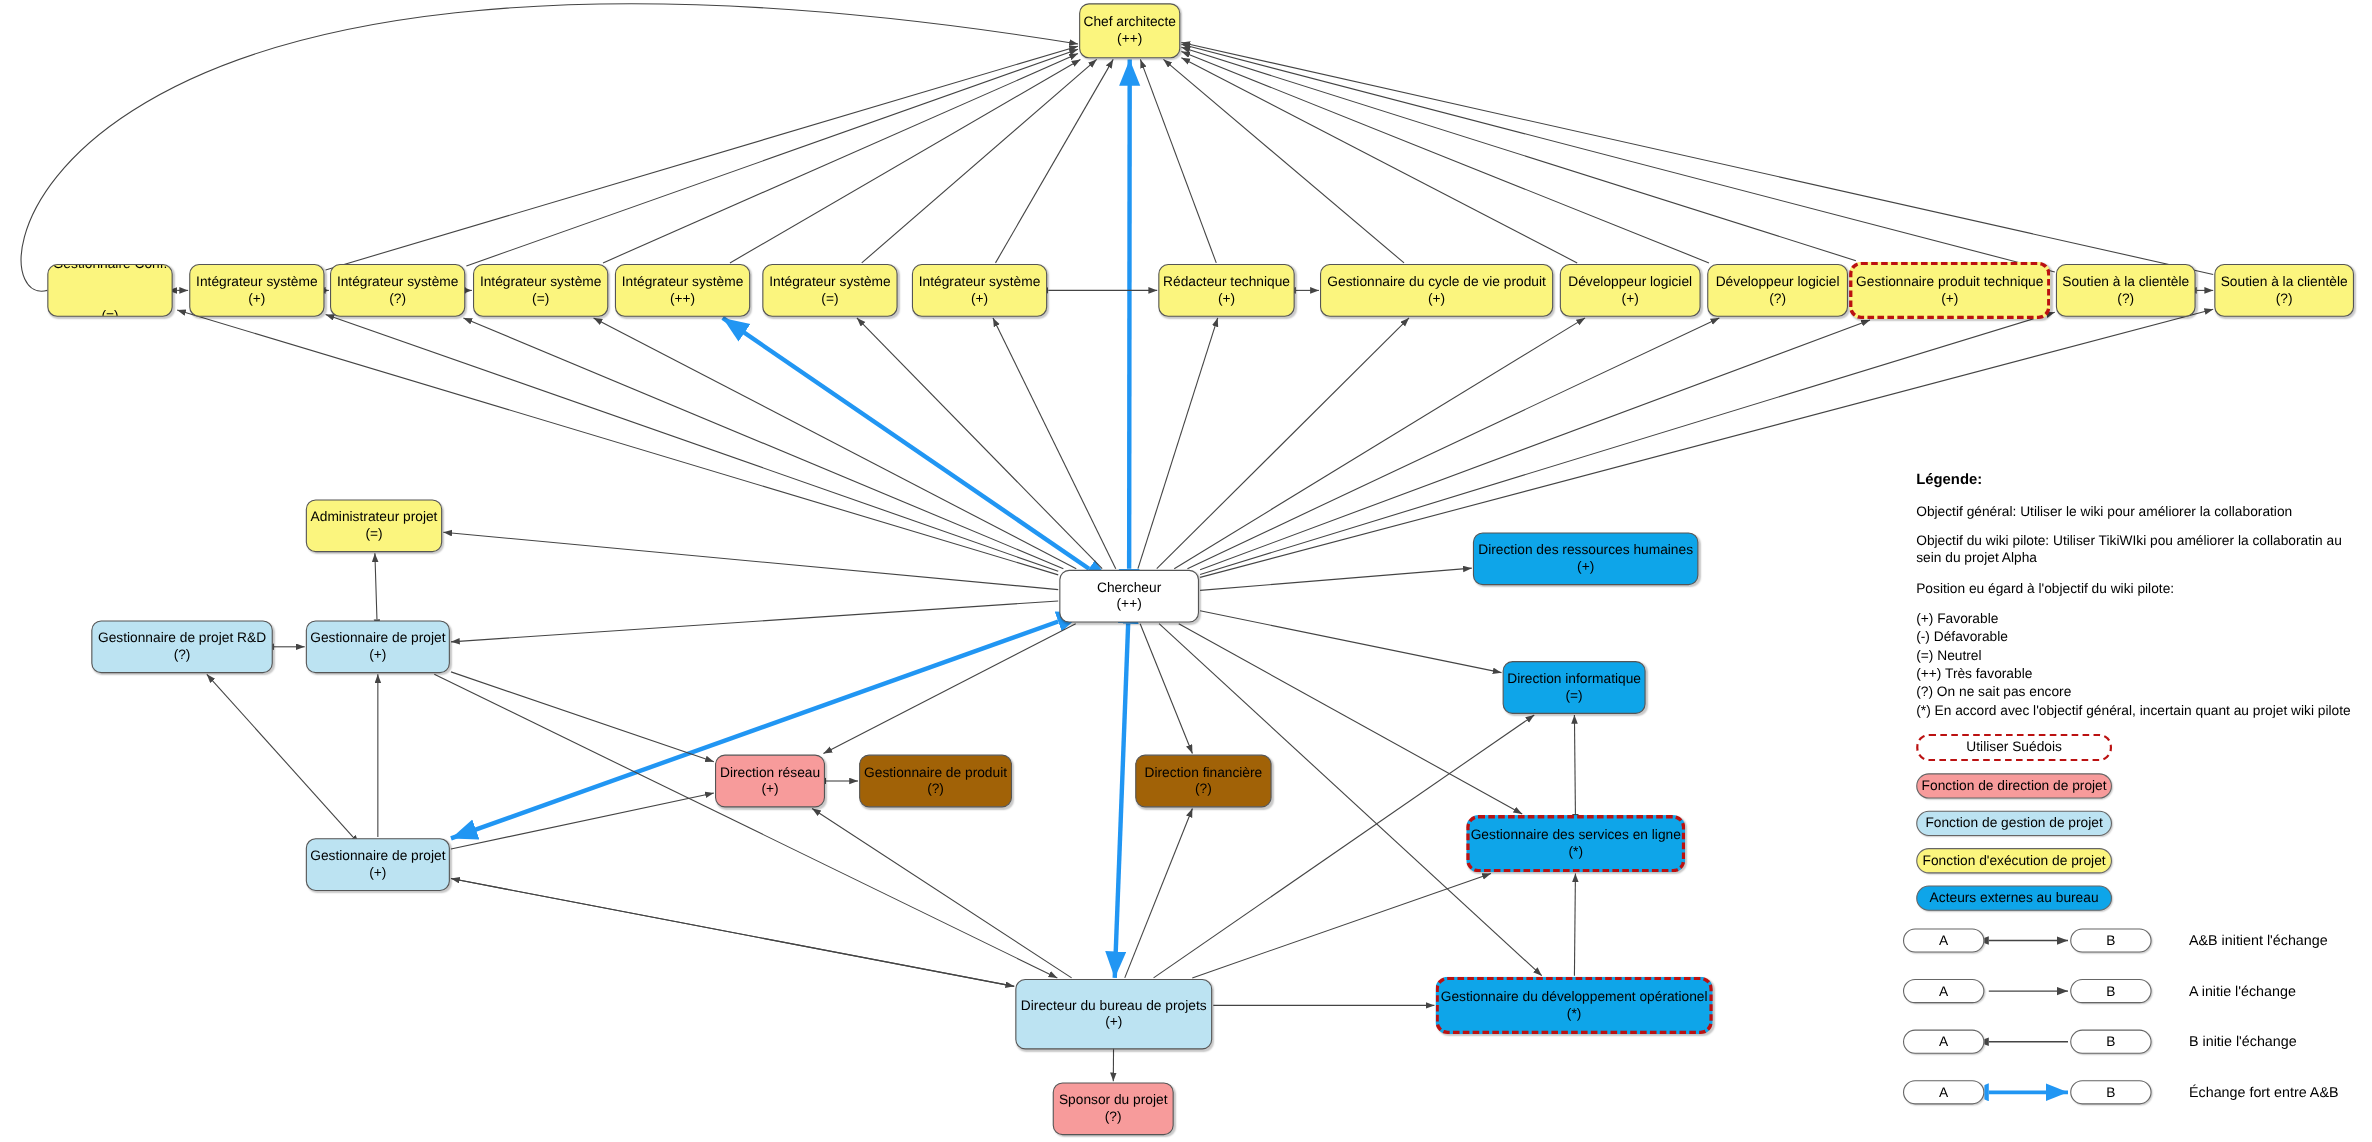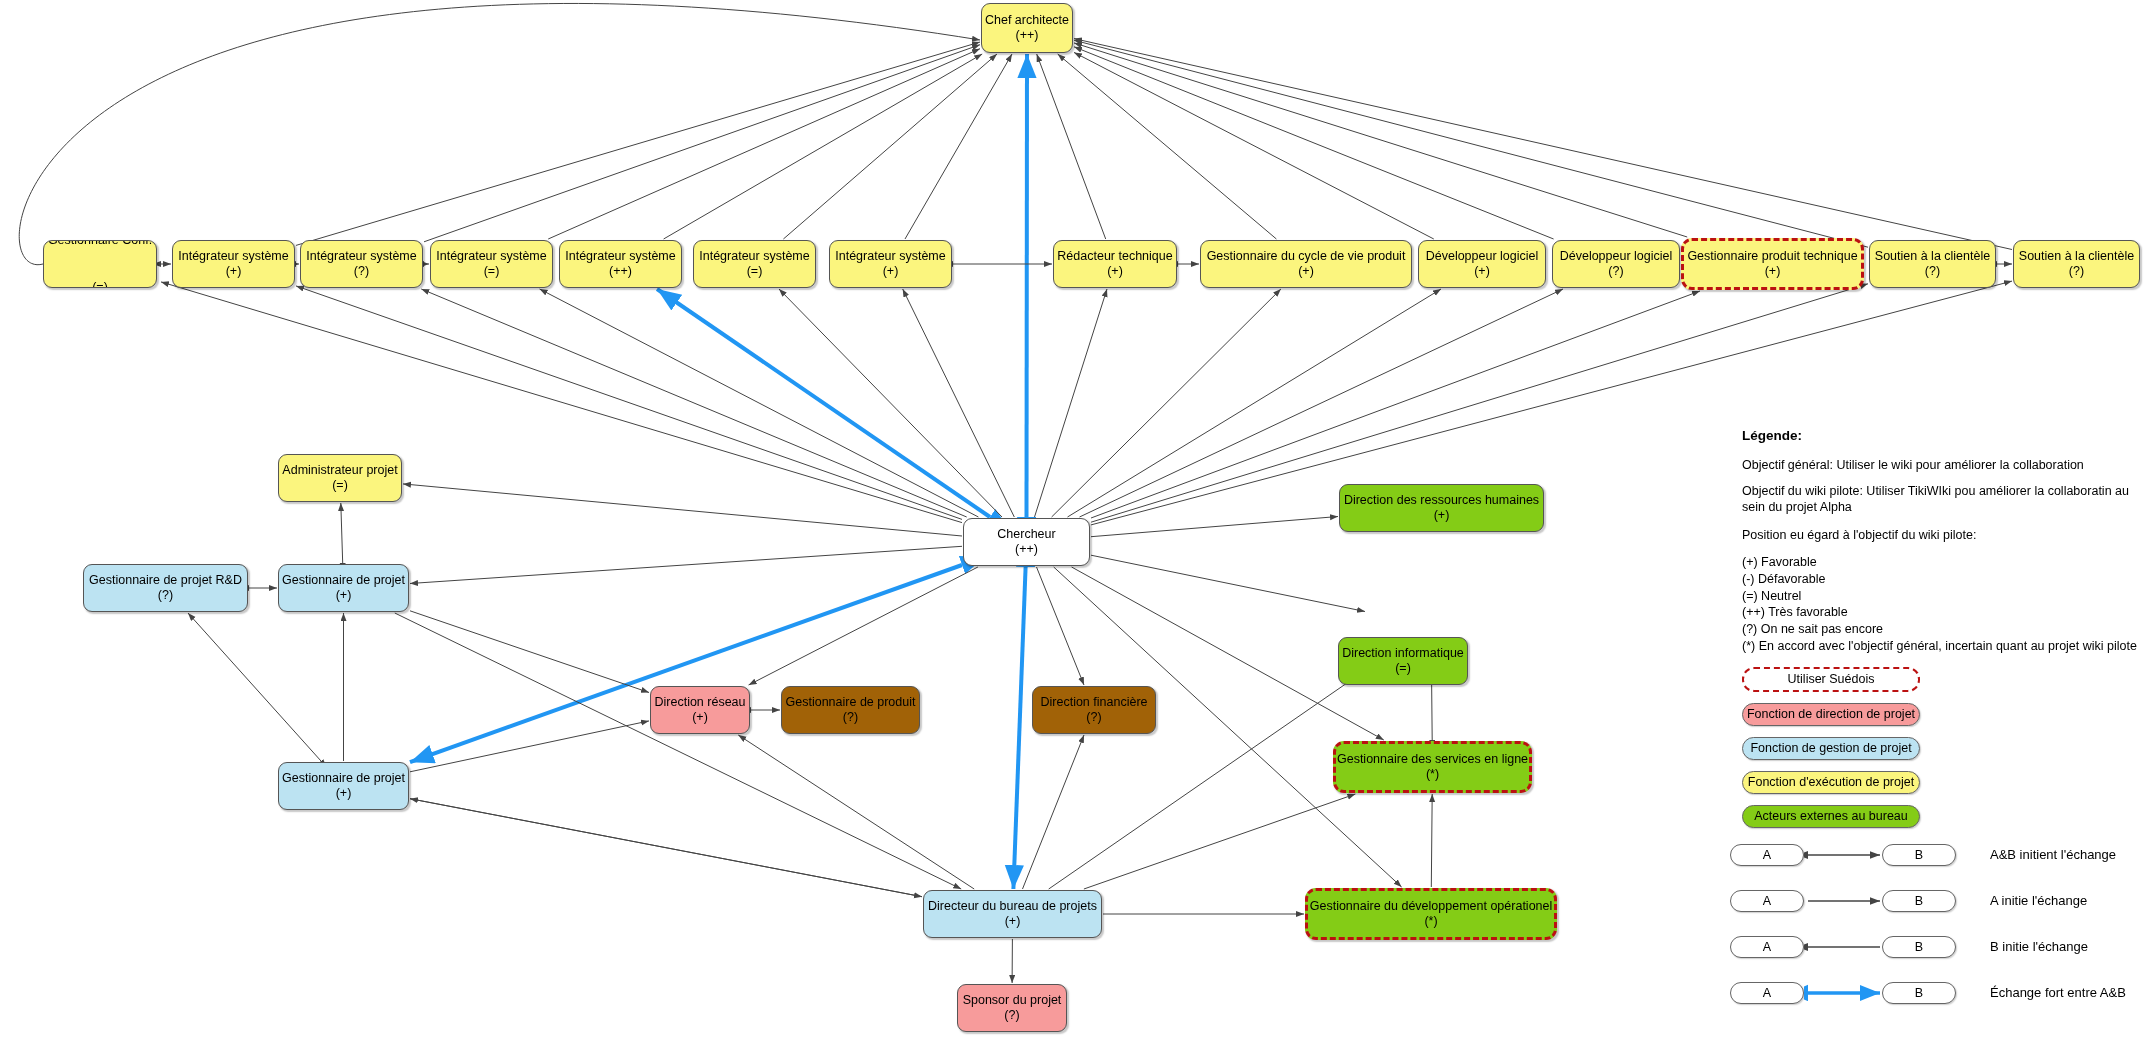--- a/index.html
+++ b/index.html
@@ -45,21 +45,21 @@
     box-shadow: 1.5px 1.5px 1.5px rgba(0,0,0,0.22);
     overflow: hidden;
     white-space: nowrap;
   }
   .node .nlabel { display: block; }
   .node .npos { display: block; }
   .fill-yellow { background: #FBF57E; }
   .fill-blue   { background: #BCE3F2; }
   .fill-red    { background: #F79B9B; }
   .fill-orange { background: #a16207; }
-  .fill-green  { background: #84cc16; }
+  .fill-green  { background: #0ea5e9; }
   .fill-white  { background: #FFFFFF; }
   .dashed-red {
     border: 3px dashed #BB1111;
     border-radius: 11px;
   }
 
   
   #legend {
     position: absolute;
     left: 1742px;
@@ -327,33 +327,33 @@
         <span class="npos">(?)</span>
       </div>
       <div class="node fill-orange" style="left: 1032px; top: 686px; width: 124px; height: 48px;">
         <span class="nlabel">Direction financière</span>
         <span class="npos">(?)</span>
       </div>
       <div class="node fill-green" style="left: 1339px; top: 484px; width: 205px; height: 48px;">
         <span class="nlabel">Direction des ressources humaines</span>
         <span class="npos">(+)</span>
       </div>
-      <div class="node fill-green" style="left: 1338px; top: 601px; width: 130px; height: 48px; margin-top: 36px;">
+      <div class="node fill-green" style="left: 1366px; top: 601px; width: 130px; height: 48px;">
         <span class="nlabel">Direction informatique</span>
         <span class="npos">(=)</span>
       </div>
       <div class="node fill-green dashed-red" style="left: 1333px; top: 741px; width: 199px; height: 52px;">
         <span class="nlabel">Gestionnaire des services en ligne</span>
         <span class="npos">(*)</span>
       </div>
       <div class="node fill-green dashed-red" style="left: 1305px; top: 888px; width: 252px; height: 52px;">
         <span class="nlabel">Gestionnaire du développement opérationel</span>
         <span class="npos">(*)</span>
       </div>
-      <div class="node fill-blue" style="left: 923px; top: 890px; width: 179px; height: 48px;">
+      <div class="node fill-blue" style="left: 923px; top: 890px; width: 179px; height: 64px;">
         <span class="nlabel">Directeur du bureau de projets</span>
         <span class="npos">(+)</span>
       </div>
       <div class="node fill-red" style="left: 957px; top: 984px; width: 110px; height: 48px;">
         <span class="nlabel">Sponsor du projet</span>
         <span class="npos">(?)</span>
       </div>
     </div>
 
   <div id="legend">

